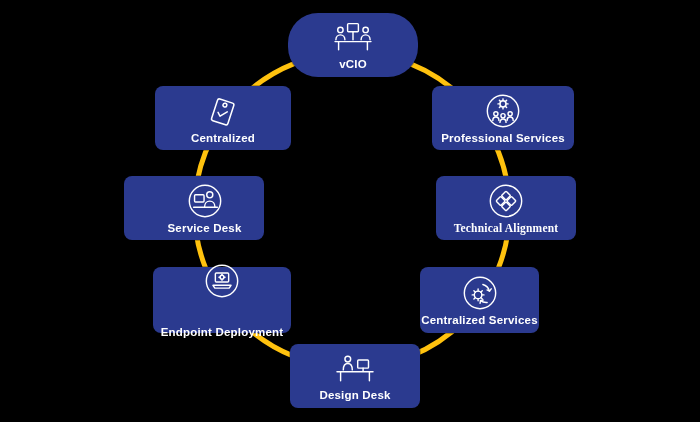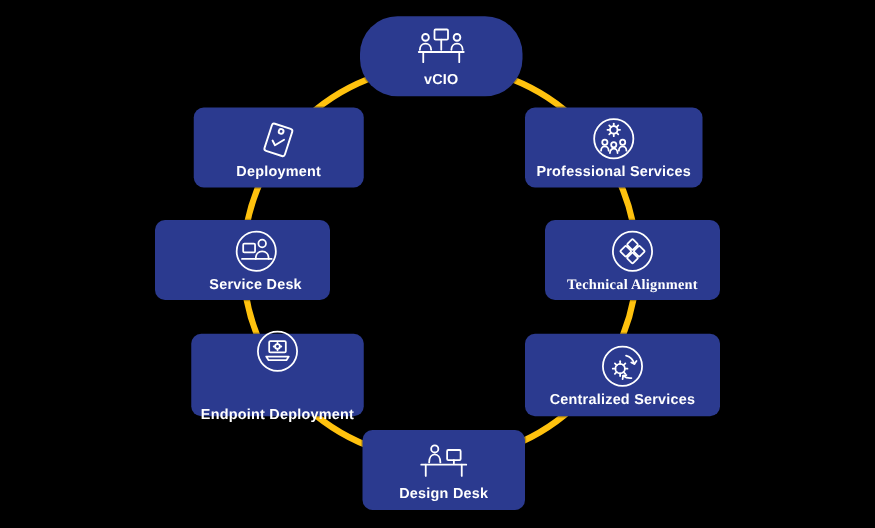--- a/index.html
+++ b/index.html
@@ -18,23 +18,23 @@
     box-shadow:0 0 0 1px rgba(0,0,0,0.25);
   }
   .node .icon{display:flex;align-items:center;justify-content:center;}
   .node .icon svg{display:block;}
   .node .label{
     color:#FFFFFF;font-size:11.5px;font-weight:bold;letter-spacing:.2px;
     white-space:nowrap;text-align:center;line-height:1.1;
   }
   
   .pos-top          {left:288px;top:13px;width:130px;height:64px;border-radius:30px;}
-  .pos-top-right    {left:420px;top:86px;width:142px;height:64px;}
+  .pos-top-right    {left:432px;top:86px;width:142px;height:64px;}
   .pos-right        {left:436px;top:176px;width:140px;height:64px;font-family:Liberation Serif, serif;}
-  .pos-bottom-right {left:420px;top:267px;width:156px;height:66px;}
+  .pos-bottom-right {left:420px;top:267px;width:119px;height:66px;}
   .pos-bottom       {left:290px;top:344px;width:130px;height:64px;}
   .pos-bottom-left  {left:153px;top:267px;width:138px;height:66px;gap:26px;}
   .pos-left         {left:124px;top:176px;width:140px;height:64px;padding-left:27px;}
   .pos-top-left     {left:155px;top:86px;width:136px;height:64px;}
 </style>
 </head>
 <body>
 
 <div class="canvas">
 
@@ -165,16 +165,16 @@
   <div class="node pos-top-left">
     <span class="icon">
       <svg width="38" height="38" viewBox="0 0 40 40" fill="none" stroke="#FFFFFF" stroke-width="1.6" stroke-linecap="round" stroke-linejoin="round">
         <g transform="rotate(18 20 20)">
           <path d="M13 9 h14 a2 2 0 0 1 2 2 v20 a2 2 0 0 1 -2 2 h-14 a2 2 0 0 1 -2 -2 v-20 a2 2 0 0 1 2 -2 z"></path>
           <circle cx="20" cy="13.5" r="2"></circle>
           <path d="M15.5 23 l3.2 3.2 5.8-6.8"></path>
         </g>
       </svg>
     </span>
-    <span class="label">Deployment</span>
+    <span class="label">Centralized</span>
   </div>
 
 </div>
 
 </body></html>

